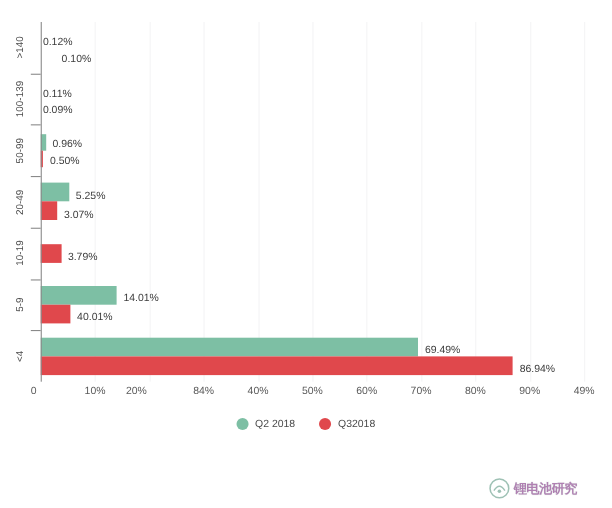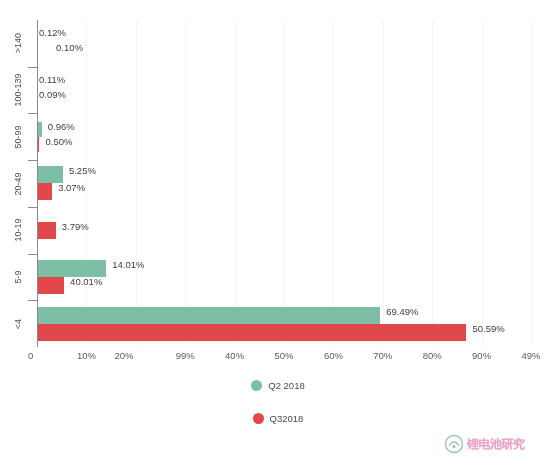--- a/index.html
+++ b/index.html
@@ -34,21 +34,21 @@
     display:flex;flex-direction:column;justify-content:center;
     box-sizing:border-box;
   }
   .cat-sep{
     position:absolute;left:-9px;width:9px;height:1px;background:#8a8a8a;
   }
 
   .bar-line{
     position:relative;
     height:17px;
-    display:flex;align-items:flex-start;
+    display:flex;align-items:flex-end;
   }
   .bar-line.compact{height:15px;}
   .bar{
     height:100%;
     display:block;
   }
   .bar.green{background:#7dbfa4;}
   .bar.red{background:#e0484c;}
   .bar-label{
     font-size:9.5px;
@@ -78,42 +78,42 @@
     white-space:nowrap;
   }
   .xzero{
     position:absolute;left:28px;top:350px;
     font-size:9.5px;color:#5a5a5a;
   }
 
   
   .legend{
     position:absolute;left:0;top:380px;width:556px;
-    display:flex;justify-content:center;align-items:center;gap:22px;flex-direction:column;
+    display:flex;justify-content:center;align-items:center;gap:22px;
   }
   .legend-item{display:flex;align-items:center;gap:6px;}
   .legend-dot{width:11px;height:11px;border-radius:50%;display:block;}
   .legend-text{font-size:9.5px;color:#4a4a4a;white-space:nowrap;}
 
   
   .watermark{
     position:absolute;left:444px;top:431px;
     width:104px;height:26px;
     display:flex;align-items:center;gap:3px;
     opacity:.55;
     filter:blur(.35px);
   }
   .wm-logo{
     width:20px;height:20px;flex:0 0 20px;
     position:relative;
   }
   .wm-logo svg{display:block;}
   .wm-text{
     font-size:12px;
-    color:#ec4899;
+    color:#701a75;
     letter-spacing:-.5px;
     white-space:nowrap;
     font-family:"DejaVu Sans", sans-serif;
     font-weight:bold;
     text-shadow:0 0 1px rgba(120,160,140,.6);
   }
 </style>
 </head>
 <body>
 
@@ -191,42 +191,42 @@
           </div>
         </div>
         <div class="cat-row" style="top: 280.286px; height: 46.7143px;">
           <div class="cat-sep" style="top: 0px;"></div>
           <div class="bar-line">
             <span class="bar green" title="Q2 2018 69.49%" style="width: 343.281px; background: rgb(125, 191, 164);"></span>
             <span class="bar-label">69.49%</span>
           </div>
           <div class="bar-line">
             <span class="bar red" title="Q32018 86.94%" style="width: 429.484px; background: rgb(224, 72, 76);"></span>
-            <span class="bar-label">50.59%</span>
+            <span class="bar-label">86.94%</span>
           </div>
         </div>
       </div>
   </div>
 
   <div class="yaxis-line"></div>
   <div id="yticks">
       <div class="ytick-label" style="width: 46.7143px; left: -5.35714px; top: 37.3571px; height: 12px; line-height: 12px;">&gt;140</div>
       <div class="ytick-label" style="width: 46.7143px; left: -5.35714px; top: 84.0714px; height: 12px; line-height: 12px;">100-139</div>
       <div class="ytick-label" style="width: 46.7143px; left: -5.35714px; top: 130.786px; height: 12px; line-height: 12px;">50-99</div>
       <div class="ytick-label" style="width: 46.7143px; left: -5.35714px; top: 177.5px; height: 12px; line-height: 12px;">20-49</div>
       <div class="ytick-label" style="width: 46.7143px; left: -5.35714px; top: 224.214px; height: 12px; line-height: 12px;">10-19</div>
       <div class="ytick-label" style="width: 46.7143px; left: -5.35714px; top: 270.929px; height: 12px; line-height: 12px;">5-9</div>
       <div class="ytick-label" style="width: 46.7143px; left: -5.35714px; top: 317.643px; height: 12px; line-height: 12px;">&lt;4</div>
     </div>
 
   <div class="xzero">0</div>
   <div class="xaxis" id="xaxis">
       <div class="xtick" style="left: 49.4px;">10%</div>
       <div class="xtick" style="left: 87px;">20%</div>
-      <div class="xtick" style="left: 148.2px;">99%</div>
+      <div class="xtick" style="left: 148.2px;">84%</div>
       <div class="xtick" style="left: 197.6px;">40%</div>
       <div class="xtick" style="left: 247px;">50%</div>
       <div class="xtick" style="left: 296.4px;">60%</div>
       <div class="xtick" style="left: 345.8px;">70%</div>
       <div class="xtick" style="left: 395.2px;">80%</div>
       <div class="xtick" style="left: 444.6px;">90%</div>
       <div class="xtick" style="left: 494px;">49%</div>
     </div>
 
   <div class="legend" id="legend">

